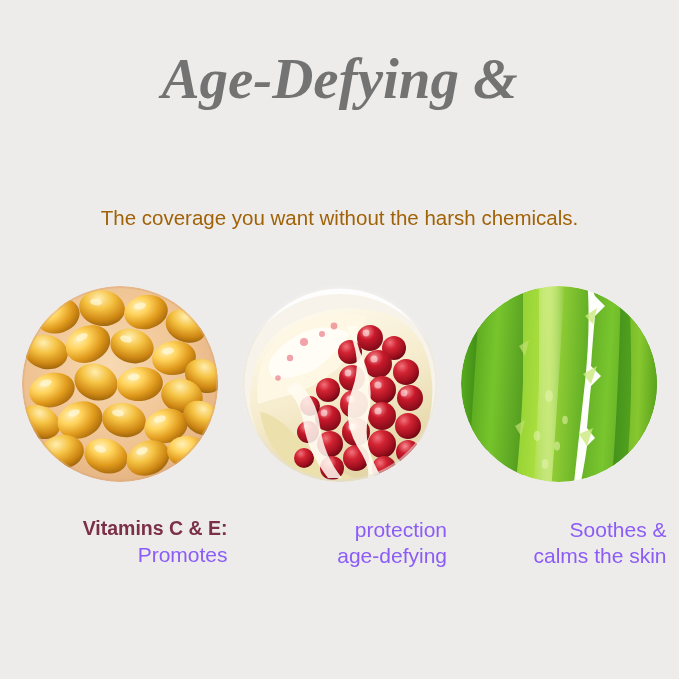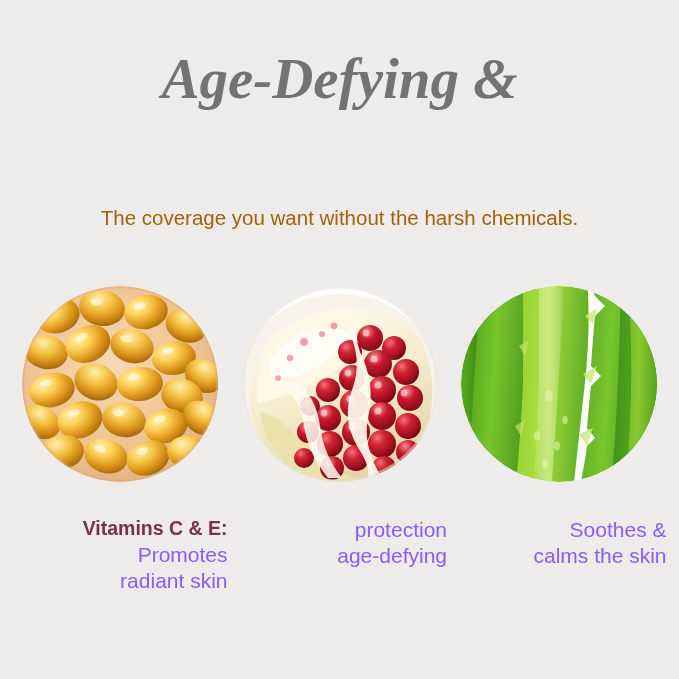--- a/index.html
+++ b/index.html
@@ -191,21 +191,20 @@
               <ellipse cx="120" cy="165" rx="6" ry="3.4" transform="rotate(-22 120 165)"></ellipse>
             </g>
             <circle cx="98" cy="98" r="97" fill="none" stroke="#dca97c" stroke-width="2" opacity="0.5"></circle>
           </g>
         </svg>
       </div>
       <div class="caption">
         <span class="caption-label">Vitamins C &amp; E:</span>
         <span class="caption-body">
           <span class="cb-line">Promotes</span>
-          <span class="cb-line">radiant skin</span>
         </span>
       </div>
     </div>
 
     <div class="column">
       <div class="circle">
         <svg viewBox="0 0 196 196" xmlns="http://www.w3.org/2000/svg">
           <defs>
             <radialGradient id="aril" cx="34%" cy="28%" r="76%">
               <stop offset="0%" stop-color="#f1727a"></stop>

